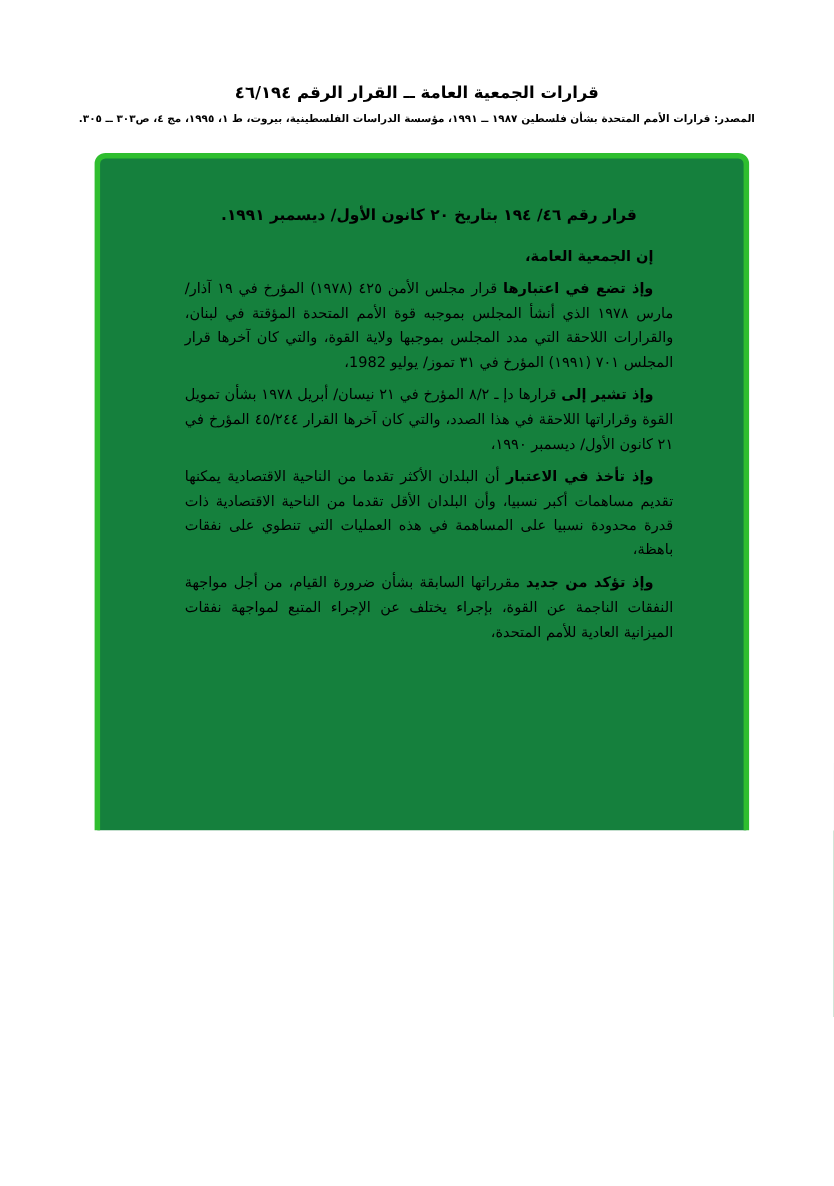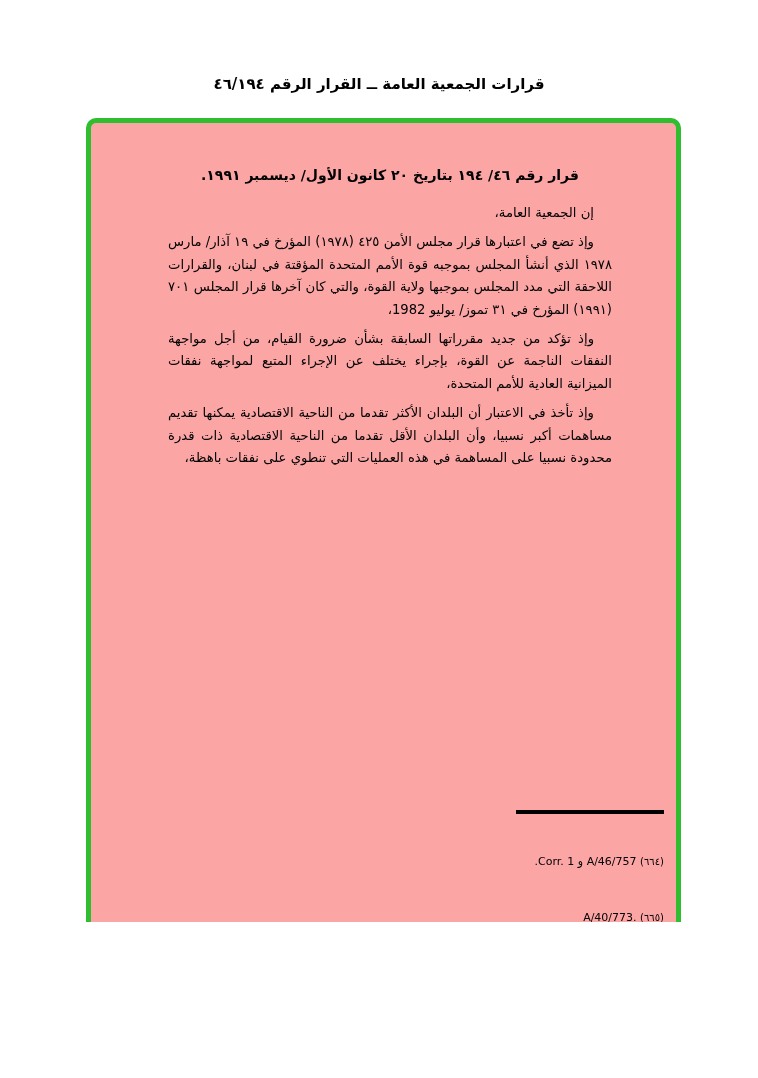--- a/index.html
+++ b/index.html
@@ -2,21 +2,21 @@
 <html lang="ar"><head>
 <meta charset="utf-8">
 <style>
   * { margin: 0; padding: 0; box-sizing: border-box; }
   html, body { background: #ffffff; }
   body { font-family: "DejaVu Sans", sans-serif; }
 
   .page {
     position: relative;
     width: 758px;
-    height: 922px;
+    height: 755px;
     background: #ffffff;
     overflow: hidden;
   }
 
   .header {
     padding-top: 74px;
     text-align: center;
     direction: rtl;
   }
   .header-title {
@@ -33,21 +33,21 @@
     line-height: 13px;
   }
 
   .frame {
     position: relative;
     margin: 24px 0 0 86px;
     width: 595px;
     height: 871px;
     border: 5px solid #2fbe2f;
     border-radius: 10px;
-    background: #fca5a5;
+    background: #15803d;
   }
 
   .doc {
     direction: rtl;
     padding: 42px 64px 0 77px;
     color: #000;
   }
   .doc-title {
     text-align: center;
     font-weight: bold;
@@ -65,21 +65,21 @@
   .paras {
     margin-top: 17px;
     font-size: 13.2px;
     line-height: 22.4px;
     text-align: justify;
   }
   .para {
     text-indent: 18px;
     margin-bottom: 7px;
   }
-  .lead { font-weight: normal; margin-top: 16px; }
+  .lead { font-weight: bold; margin-top: 16px; }
   sup.fn-ref {
     font-size: 9px;
     vertical-align: super;
     line-height: 0;
   }
 
   .footnotes {
     position: absolute;
     right: 12px;
     bottom: 58px;
@@ -108,45 +108,49 @@
     color: #000;
   }
 </style>
 </head>
 <body>
 
 <div class="page">
 
   <div class="header">
     <div class="header-title">قرارات الجمعية العامة ــ القرار الرقم ٤٦/١٩٤</div>
+    <div class="header-source">المصدر: قرارات الأمم المتحدة بشأن فلسطين ١٩٨٧ ــ ١٩٩١، مؤسسة الدراسات الفلسطينية، بيروت، ط ١، ١٩٩٥، مج ٤، ص٣٠٣ ــ ٣٠٥.</div>
   </div>
 
   <div class="frame" style="border-color: rgb(47, 190, 47);">
     <div class="doc">
 
       <div class="doc-title">قرار رقم ٤٦/ ١٩٤ بتاريخ ٢٠ كانون الأول/ ديسمبر ١٩٩١.</div>
 
       <div class="paras">
 
         <div class="para">
           <span class="lead">إن الجمعية العامة،</span><span></span>
         </div>
 
 
         <div class="para">
           <span class="lead">وإذ تضع في اعتبارها</span><span> قرار مجلس الأمن ٤٢٥ (١٩٧٨) المؤرخ في ١٩ آذار/ مارس ١٩٧٨ الذي أنشأ المجلس بموجبه قوة الأمم المتحدة المؤقتة في لبنان، والقرارات اللاحقة التي مدد المجلس بموجبها ولاية القوة، والتي كان آخرها قرار المجلس ٧٠١ (١٩٩١) المؤرخ في ٣١ تموز/ يوليو 1982،</span>
         </div>
 
-
         <div class="para">
-          <span class="lead">وإذ تؤكد من جديد</span><span> مقرراتها السابقة بشأن ضرورة القيام، من أجل مواجهة النفقات الناجمة عن القوة، بإجراء يختلف عن الإجراء المتبع لمواجهة نفقات الميزانية العادية للأمم المتحدة،</span>
+          <span class="lead">وإذ تشير إلى</span><span> قرارها دإ ـ ٨/٢ المؤرخ في ٢١ نيسان/ أبريل ١٩٧٨ بشأن تمويل القوة وقراراتها اللاحقة في هذا الصدد، والتي كان آخرها القرار ٤٥/٢٤٤ المؤرخ في ٢١ كانون الأول/ ديسمبر ١٩٩٠،</span>
         </div>
 
         <div class="para">
           <span class="lead">وإذ تأخذ في الاعتبار</span><span> أن البلدان الأكثر تقدما من الناحية الاقتصادية يمكنها تقديم مساهمات أكبر نسبيا، وأن البلدان الأقل تقدما من الناحية الاقتصادية ذات قدرة محدودة نسبيا على المساهمة في هذه العمليات التي تنطوي على نفقات باهظة،</span>
+        </div>
+
+        <div class="para">
+          <span class="lead">وإذ تؤكد من جديد</span><span> مقرراتها السابقة بشأن ضرورة القيام، من أجل مواجهة النفقات الناجمة عن القوة، بإجراء يختلف عن الإجراء المتبع لمواجهة نفقات الميزانية العادية للأمم المتحدة،</span>
         </div>
 
 
       </div>
     </div>
 
     <div class="footnotes">
       <div class="fn-rule"></div>
       <div class="fn-line">
         <span class="fn-label">(٦٦٤)</span>

